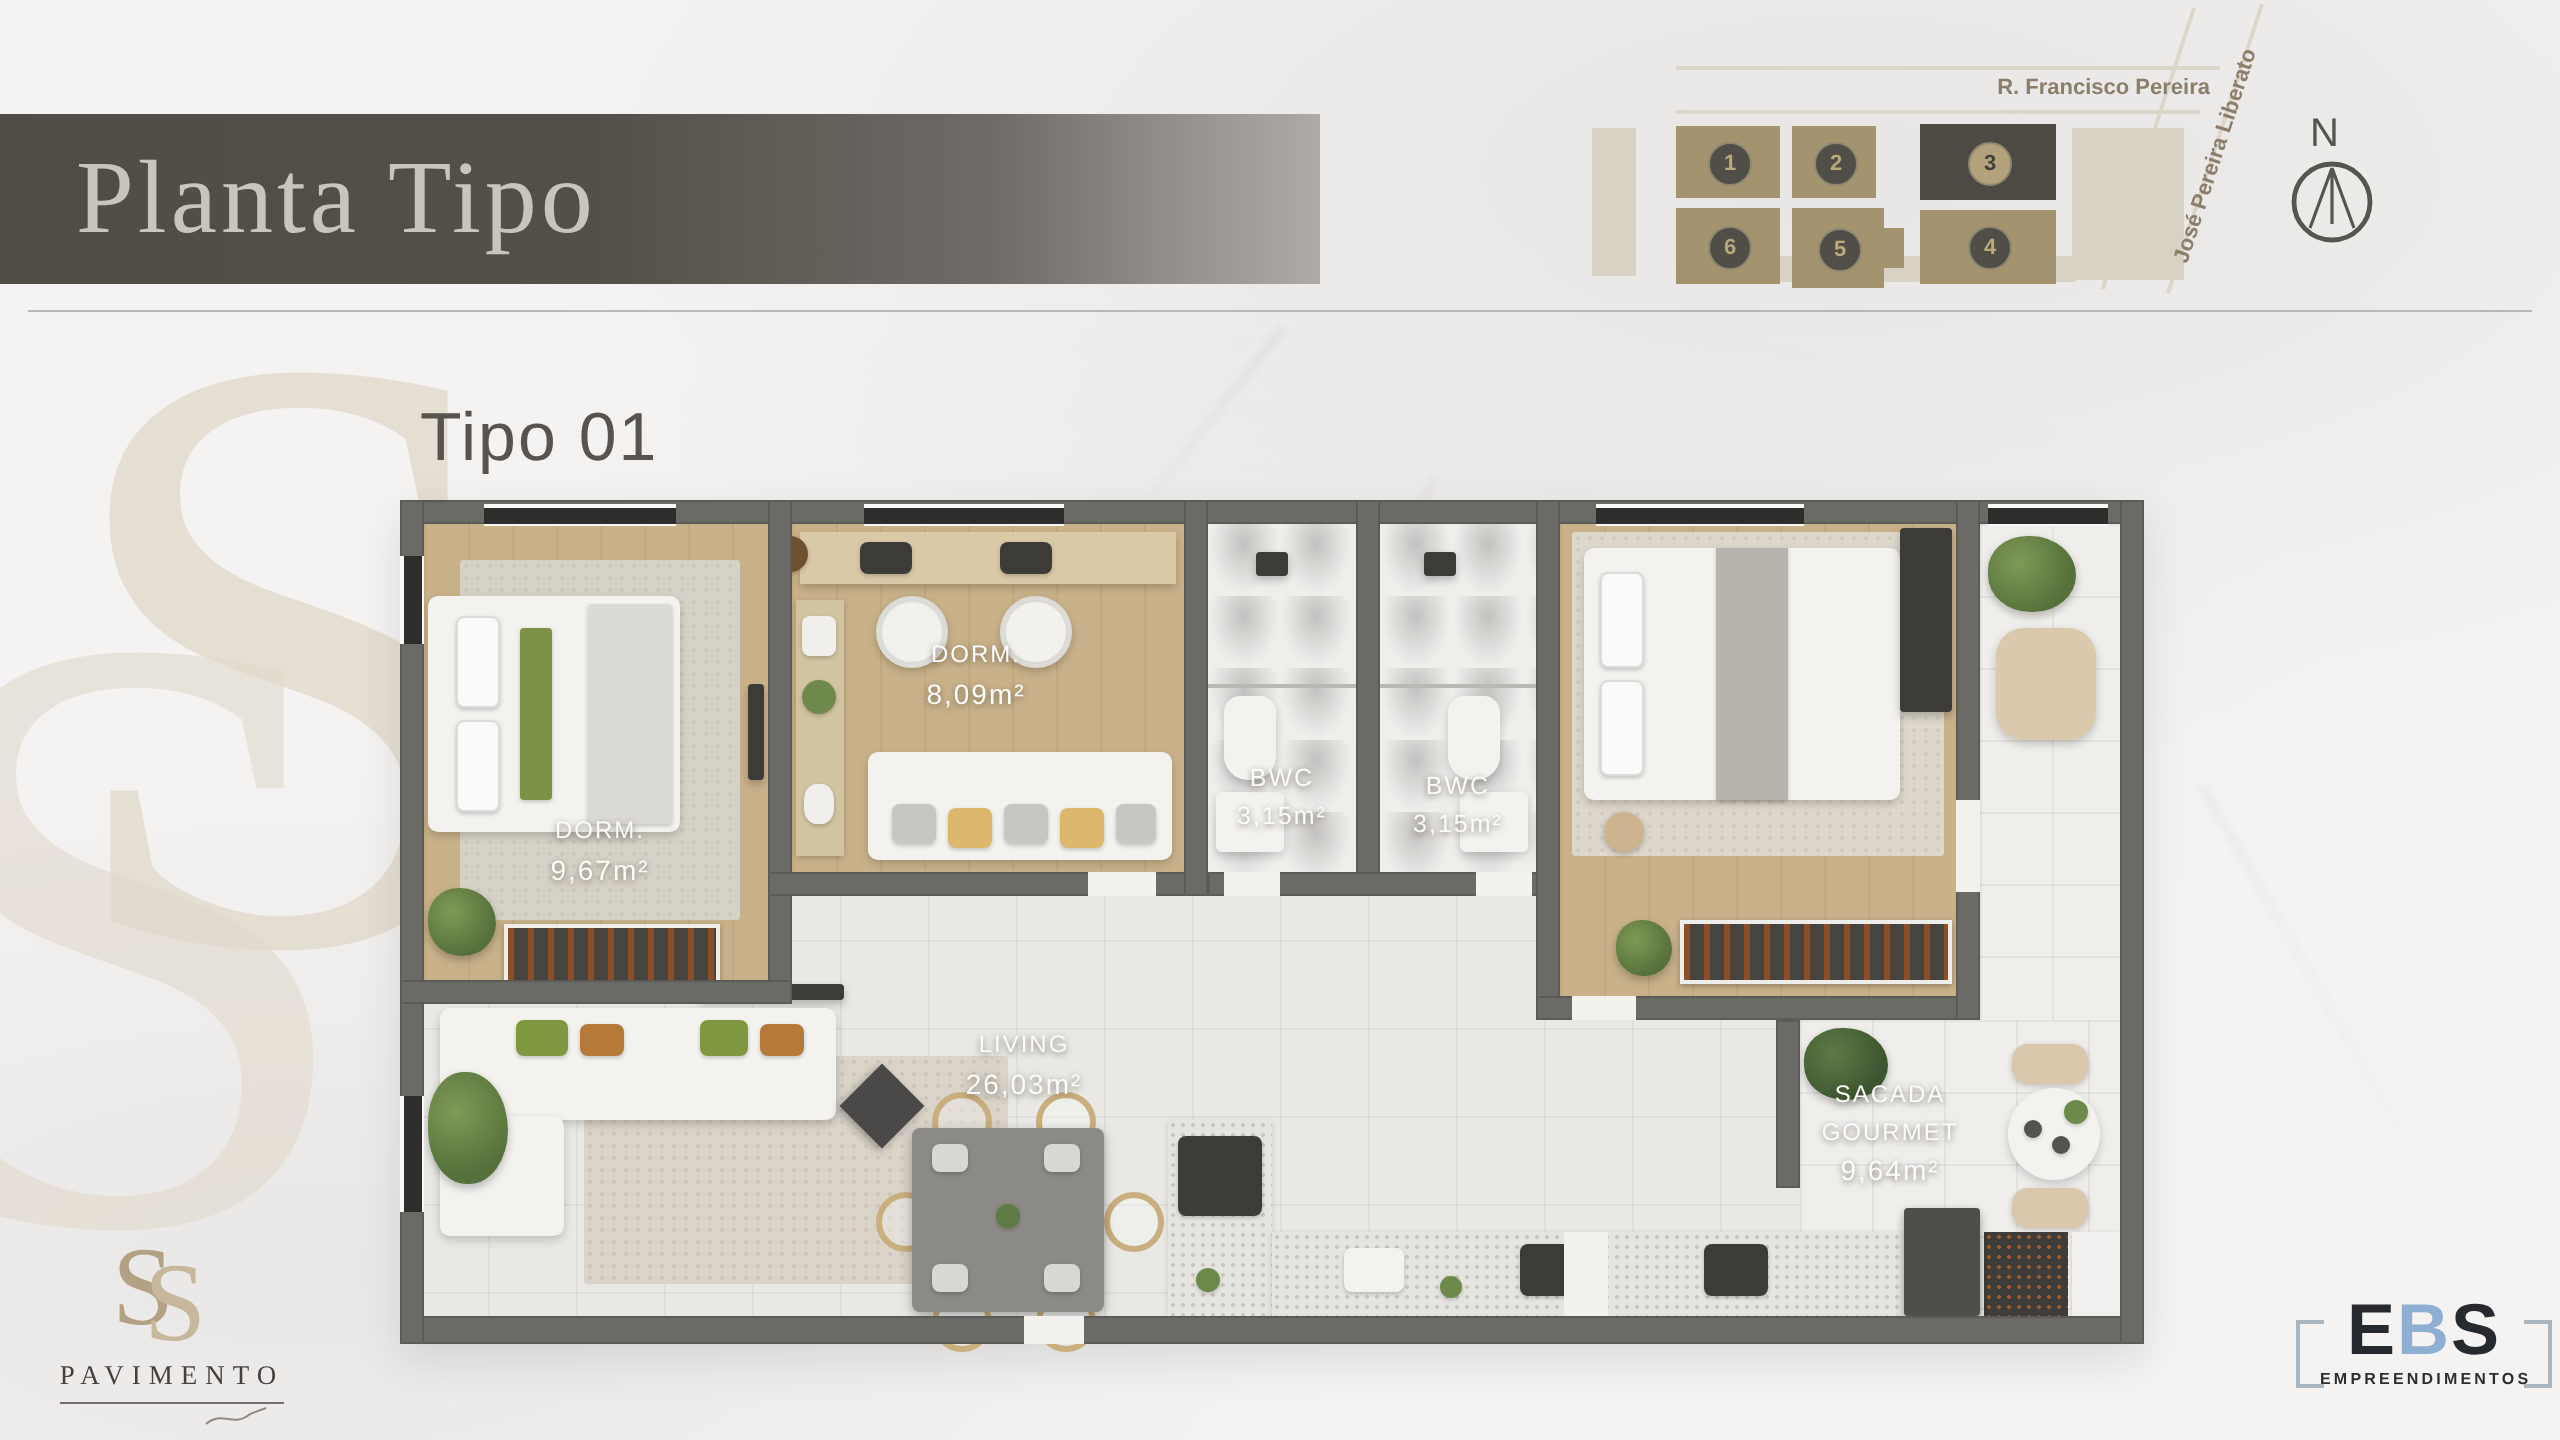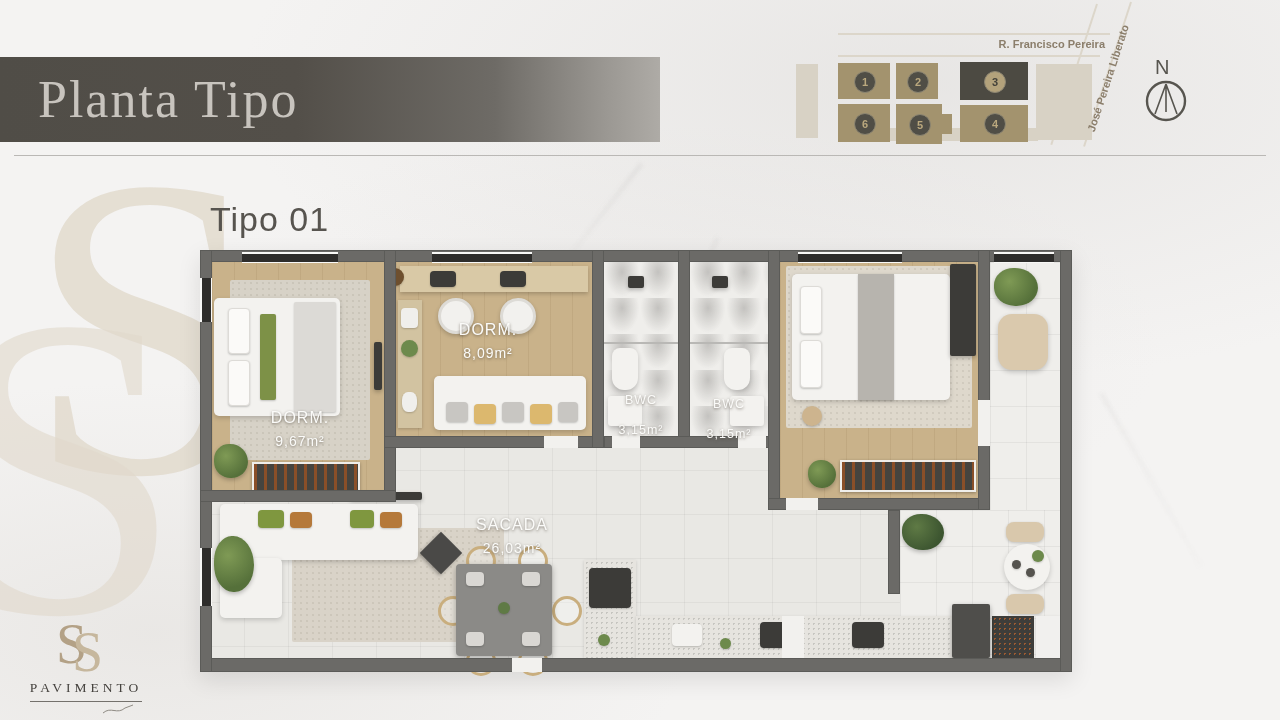--- a/index.html
+++ b/index.html
@@ -58,23 +58,23 @@
   .plant{border-radius:46% 54% 50% 50%;background:radial-gradient(circle at 35% 35%,#7f9a55,#55703a 72%);box-shadow:0 2px 4px rgba(0,0,0,.25);}
   .plant.darkgreen{background:radial-gradient(circle at 35% 35%,#5f7a45,#3c5530 72%);}
   .pillow{position:absolute;border-radius:4px;z-index:4;box-shadow:0 1px 2px rgba(0,0,0,.2);}
   .chair-ring{position:absolute;width:24px;height:24px;border:3px solid #c9ae7e;border-radius:50%;background:rgba(255,255,255,.3);z-index:3;}
   .desk-chair{position:absolute;width:30px;height:30px;border-radius:50%;background:#f2f1ee;border:3px solid #dddbd6;box-shadow:0 2px 4px rgba(0,0,0,.2);z-index:3;}
   .winh{position:absolute;top:2px;height:8px;background:#2e2d2b;border-top:2px solid #f8f8f6;border-bottom:1px solid #f8f8f6;z-index:6;}
   .winv{position:absolute;left:0;width:9px;background:#2e2d2b;border-left:2px solid #f8f8f6;border-right:1px solid #f8f8f6;z-index:6;}
   .door-gap{position:absolute;background:#f2f1ee;z-index:6;}
   .rlabel{position:absolute;z-index:7;text-align:center;color:#fbfbf9;letter-spacing:1px;
     text-shadow:0 1px 3px rgba(70,62,50,.65);line-height:1.55;}
-  .rlabel .nm{font-size:16px;display:block;}
+  .rlabel .nm{font-size:12px;display:block;}
   .rlabel .ar{font-size:14px;display:block;}
-  .rlabel.small .nm,.rlabel.small .ar{font-size:12.5px;margin-top:11px;}
+  .rlabel.small .nm,.rlabel.small .ar{font-size:12.5px;}
   .counter{background:#e6e4df;background-image:radial-gradient(rgba(90,90,85,.22) 1px,transparent 1px);background-size:5px 5px;box-shadow:0 1px 3px rgba(0,0,0,.15);}
   .grill{background:#3e3d3a;background-image:radial-gradient(#9c5b32 1px,transparent 1px);background-size:5px 5px;}
   
   .symphony{position:absolute;left:20px;top:616px;width:132px;text-align:center;z-index:3;}
   .mono{position:relative;height:62px;}
   .mono span{position:absolute;font-family:"Liberation Serif",serif;font-size:56px;line-height:1;}
   .symphony-name{font-family:"Liberation Serif",serif;font-size:13.5px;letter-spacing:4px;color:#45423e;margin-top:2px;}
   .symphony-line{width:112px;height:1px;background:#74716c;margin:5px auto 0 auto;}
   .ebs{position:absolute;left:1156px;top:646px;width:112px;text-align:center;z-index:3;}
   .ebs-letters{font-size:36px;font-weight:bold;line-height:38px;letter-spacing:1px;}
@@ -306,31 +306,45 @@
     </div>
     <div class="rlabel small" style="left:401px;top:130px;width:80px;">
       <span class="nm">BWC</span>
       <span class="ar">3,15m²</span>
     </div>
     <div class="rlabel small" style="left:489px;top:134px;width:80px;">
       <span class="nm">BWC</span>
       <span class="ar">3,15m²</span>
     </div>
     <div class="rlabel" style="left:262px;top:263px;width:100px;">
-      <span class="nm">SACADA</span>
+      <span class="nm">LIVING</span>
       <span class="ar">26,03m²</span>
+    </div>
+    <div class="rlabel" style="left:698px;top:288px;width:94px;">
+      <span class="nm">SACADA GOURMET</span>
+      <span class="ar">9,64m²</span>
     </div>
   </div>
 
   <div class="symphony">
     <div class="mono">
       <span style="left:36px;top:0;color:#b3a186;">S</span>
       <span style="left:52px;top:8px;color:#c6b79d;">S</span>
     </div>
     <div class="symphony-name">PAVIMENTO</div>
     <div class="symphony-line"></div>
     <svg width="34" height="12" viewBox="0 0 34 12" style="margin-left:64px;margin-top:-4px;">
       <path d="M2 9 C 10 2, 16 11, 24 4 L32 1" fill="none" stroke="#8f8b84" stroke-width="1"></path>
     </svg>
   </div>
 
+  <div class="ebs">
+    <div class="bracket l"></div>
+    <div class="bracket r"></div>
+    <div class="ebs-letters"><span style="color:#26292e;">E</span><span style="color:#8fafd2;">B</span><span style="color:#26292e;">S</span></div>
+    <div class="ebs-sub">
+      <span class="hline"></span>
+      <span class="txt">EMPREENDIMENTOS</span>
+      <span class="hline"></span>
+    </div>
+  </div>
 
 </div>
 
 </body></html>

